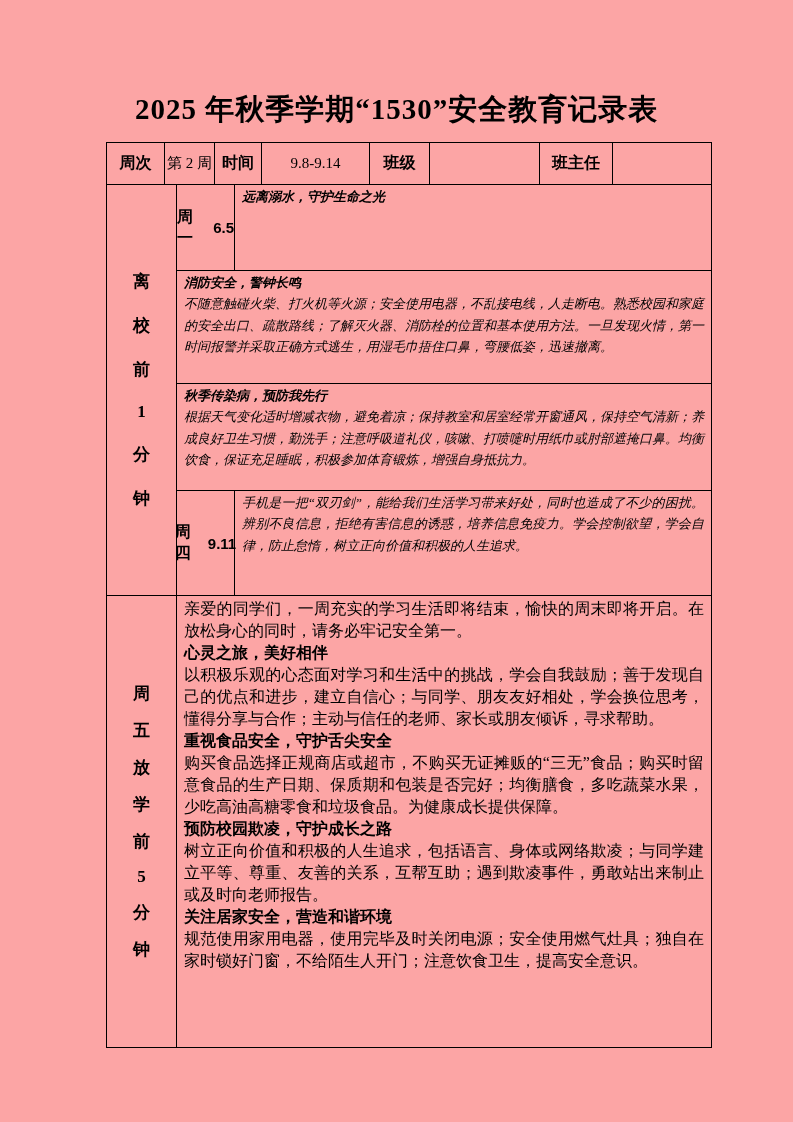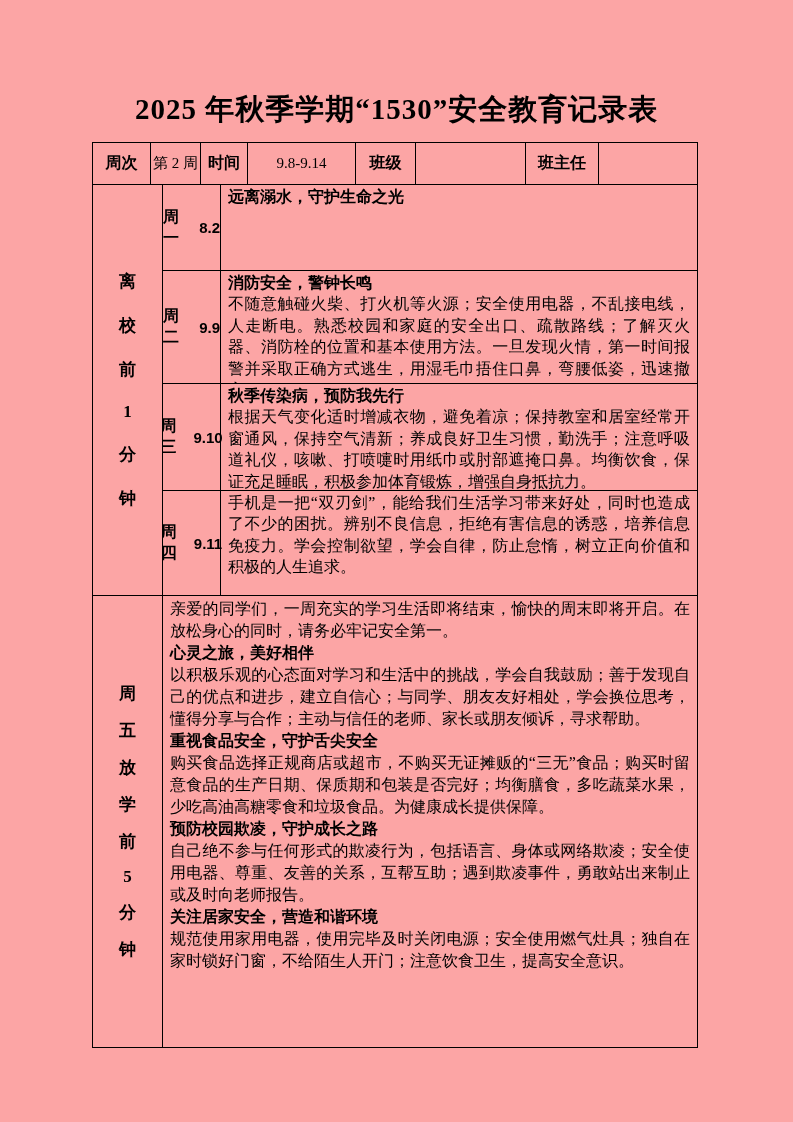--- a/index.html
+++ b/index.html
@@ -12,21 +12,21 @@
     overflow:hidden;
   }
   .doc-title{
     position:absolute;top:90px;left:0;right:0;
     text-align:center;
     font-size:29px;font-weight:bold;
     letter-spacing:1px;
     white-space:nowrap;
   }
   .table{
-    position:absolute;top:142px;left:92px;width:606px;
+    position:absolute;top:142px;left:106px;width:606px;
     border:1px solid #000;
     box-sizing:border-box;
   }
   .table *{box-sizing:border-box;}
   
   .header-row{display:flex;height:42px;border-bottom:1px solid #000;}
   .hcell{
     border-right:1px solid #000;
     display:flex;align-items:center;justify-content:center;
     font-size:15px;
@@ -63,24 +63,25 @@
     display:flex;flex-direction:row;
     align-items:center;justify-content:center;
     gap:17px;
     font-weight:bold;
   }
   .day-name{font-size:16px;}
   .day-date{font-size:15px;font-family:"Liberation Sans","DejaVu Sans",sans-serif;}
   .content-cell{
     flex:1;
     padding:1px 7px 0 7px;
-    font-size:16px;line-height:21.4px;
+    font-size:13px;line-height:21.4px;
     text-align:justify;text-justify:inter-ideograph;
     word-break:break-all;
     overflow:hidden;
+    font-style:italic;
   }
   .entry-title{font-weight:bold;}
   
   .friday-wrap{display:flex;height:452px;border-top:1px solid #000;overflow:hidden;}
   .friday-content{
     flex:1;
     padding:2px 7px 0 7px;
     font-size:16px;line-height:22px;
     text-align:justify;text-justify:inter-ideograph;
     word-break:break-all;
@@ -116,43 +117,35 @@
         <span>前</span>
         <span>1</span>
         <span>分</span>
         <span>钟</span>
       </div>
       <div class="rows">
 
         <div class="row r1">
           <div class="day-cell">
             <span class="day-name">周一</span>
-            <span class="day-date">8.2</span>
+            <span class="day-date">6.5</span>
           </div>
           <div class="content-cell">
             <div class="entry-title">远离溺水，守护生命之光</div>
           </div>
         </div>
 
         <div class="row r2">
-          <div class="day-cell">
-            <span class="day-name">周二</span>
-            <span class="day-date">9.9</span>
-          </div>
           <div class="content-cell">
             <div class="entry-title">消防安全，警钟长鸣</div>
             <div class="entry-body">不随意触碰火柴、打火机等火源；安全使用电器，不乱接电线，人走断电。熟悉校园和家庭的安全出口、疏散路线；了解灭火器、消防栓的位置和基本使用方法。一旦发现火情，第一时间报警并采取正确方式逃生，用湿毛巾捂住口鼻，弯腰低姿，迅速撤离。</div>
           </div>
         </div>
 
         <div class="row r3">
-          <div class="day-cell">
-            <span class="day-name">周三</span>
-            <span class="day-date">9.10</span>
-          </div>
           <div class="content-cell">
             <div class="entry-title">秋季传染病，预防我先行</div>
             <div class="entry-body">根据天气变化适时增减衣物，避免着凉；保持教室和居室经常开窗通风，保持空气清新；养成良好卫生习惯，勤洗手；注意呼吸道礼仪，咳嗽、打喷嚏时用纸巾或肘部遮掩口鼻。均衡饮食，保证充足睡眠，积极参加体育锻炼，增强自身抵抗力。</div>
           </div>
         </div>
 
         <div class="row r4">
           <div class="day-cell">
             <span class="day-name">周四</span>
             <span class="day-date">9.11</span>
@@ -180,21 +173,21 @@
         <p>亲爱的同学们，一周充实的学习生活即将结束，愉快的周末即将开启。在放松身心的同时，请务必牢记安全第一。</p>
 
 
         <p class="topic-title">心灵之旅，美好相伴</p>
         <p>以积极乐观的心态面对学习和生活中的挑战，学会自我鼓励；善于发现自己的优点和进步，建立自信心；与同学、朋友友好相处，学会换位思考，懂得分享与合作；主动与信任的老师、家长或朋友倾诉，寻求帮助。</p>
 
         <p class="topic-title">重视食品安全，守护舌尖安全</p>
         <p>购买食品选择正规商店或超市，不购买无证摊贩的“三无”食品；购买时留意食品的生产日期、保质期和包装是否完好；均衡膳食，多吃蔬菜水果，少吃高油高糖零食和垃圾食品。为健康成长提供保障。</p>
 
         <p class="topic-title">预防校园欺凌，守护成长之路</p>
-        <p>自己绝不参与任何形式的欺凌行为，包括语言、身体或网络欺凌；安全使用电器、尊重、友善的关系，互帮互助；遇到欺凌事件，勇敢站出来制止或及时向老师报告。</p>
+        <p>树立正向价值和积极的人生追求，包括语言、身体或网络欺凌；与同学建立平等、尊重、友善的关系，互帮互助；遇到欺凌事件，勇敢站出来制止或及时向老师报告。</p>
 
         <p class="topic-title">关注居家安全，营造和谐环境</p>
         <p>规范使用家用电器，使用完毕及时关闭电源；安全使用燃气灶具；独自在家时锁好门窗，不给陌生人开门；注意饮食卫生，提高安全意识。</p>
       </div>
     </div>
 
   </div>
 </div>
 
 </body></html>

